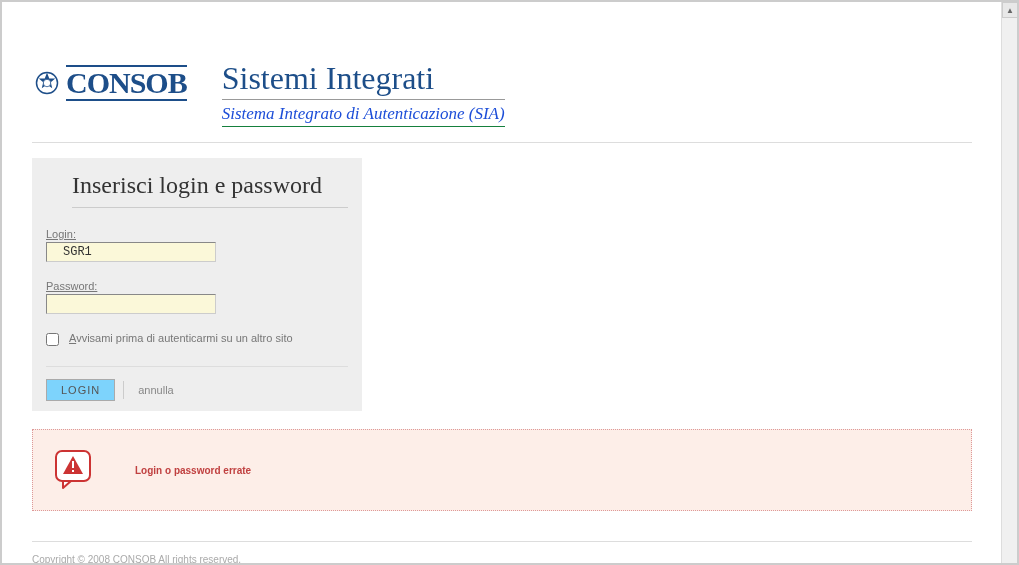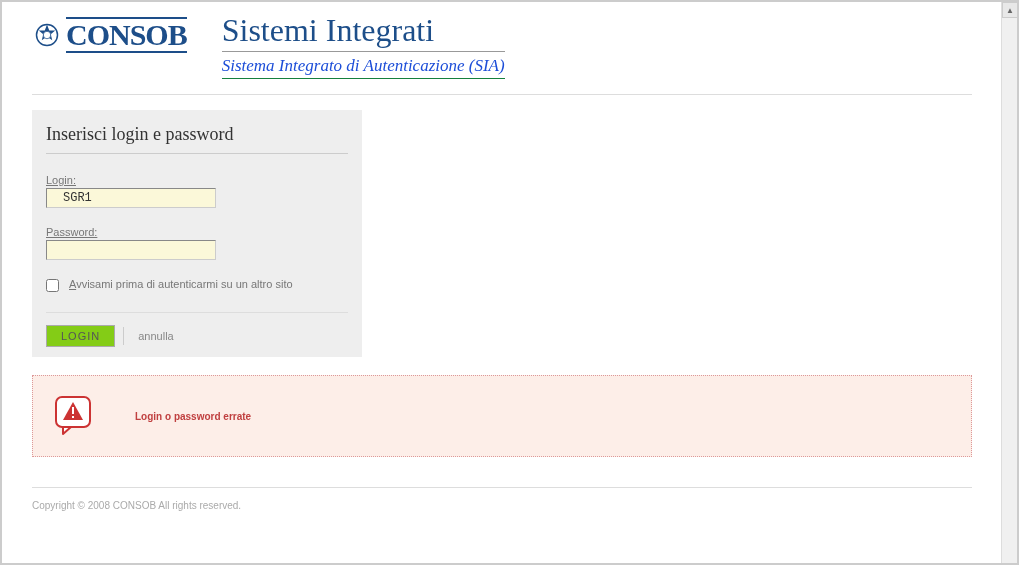--- a/index.html
+++ b/index.html
@@ -37,20 +37,21 @@
     .content {
       padding: 10px 30px 0 30px;
       width: 1000px;
     }
     .header {
       display: flex;
       align-items: flex-start;
       padding-bottom: 15px;
       border-bottom: 1px solid #ddd;
       margin-bottom: 15px;
+      margin-top: 48px;
     }
     .logo-block {
       display: flex;
       align-items: center;
       margin-right: 35px;
       padding-top: 5px;
     }
     .emblem {
       width: 30px;
       height: 30px;
@@ -87,26 +88,27 @@
       color: #1d4ed8;
       text-align: center;
     }
     .login-panel {
       background: #eee;
       width: 330px;
       padding: 14px 14px 10px 14px;
     }
     .panel-heading {
       font-family: "Times New Roman", serif;
-      font-size: 18px;
+      font-size: 24px;
       color: #333;
       font-weight: normal;
       border-bottom: 1px solid #ccc;
       padding-bottom: 8px;
       margin-bottom: 20px;
+      margin-left: 26px;
     }
     .field-label {
       font-size: 11px;
       color: #777;
       text-decoration: underline;
       display: block;
       margin-bottom: 2px;
     }
     .text-input {
       width: 170px;
@@ -137,21 +139,21 @@
     }
     .checkbox-label .underline { text-decoration: underline; }
     .button-row {
       border-top: 1px solid #ddd;
       padding-top: 12px;
       margin-top: 20px;
       display: flex;
       align-items: center;
     }
     .login-btn {
-      background: #84cc16;
+      background: #7dd3fc;
       border: 1px solid #aaa;
       padding: 4px 14px;
       font-size: 11px;
       letter-spacing: 1px;
       color: #555;
       cursor: pointer;
       margin-right: 8px;
     }
     .divider {
       width: 1px;

